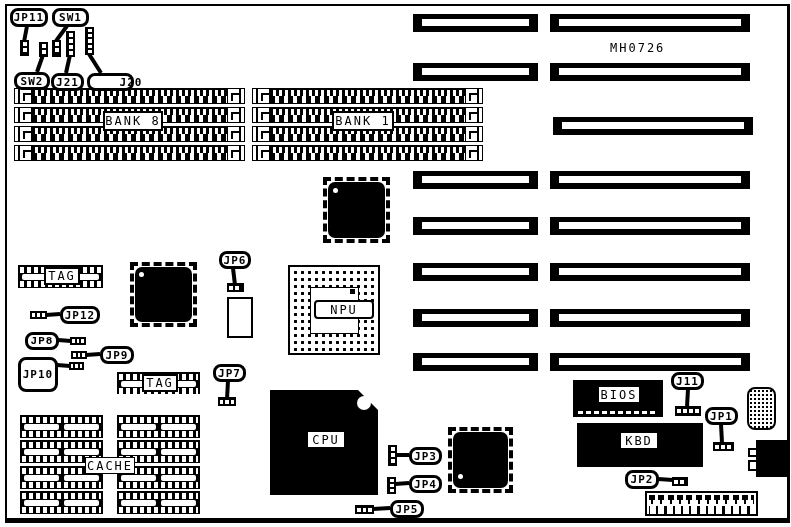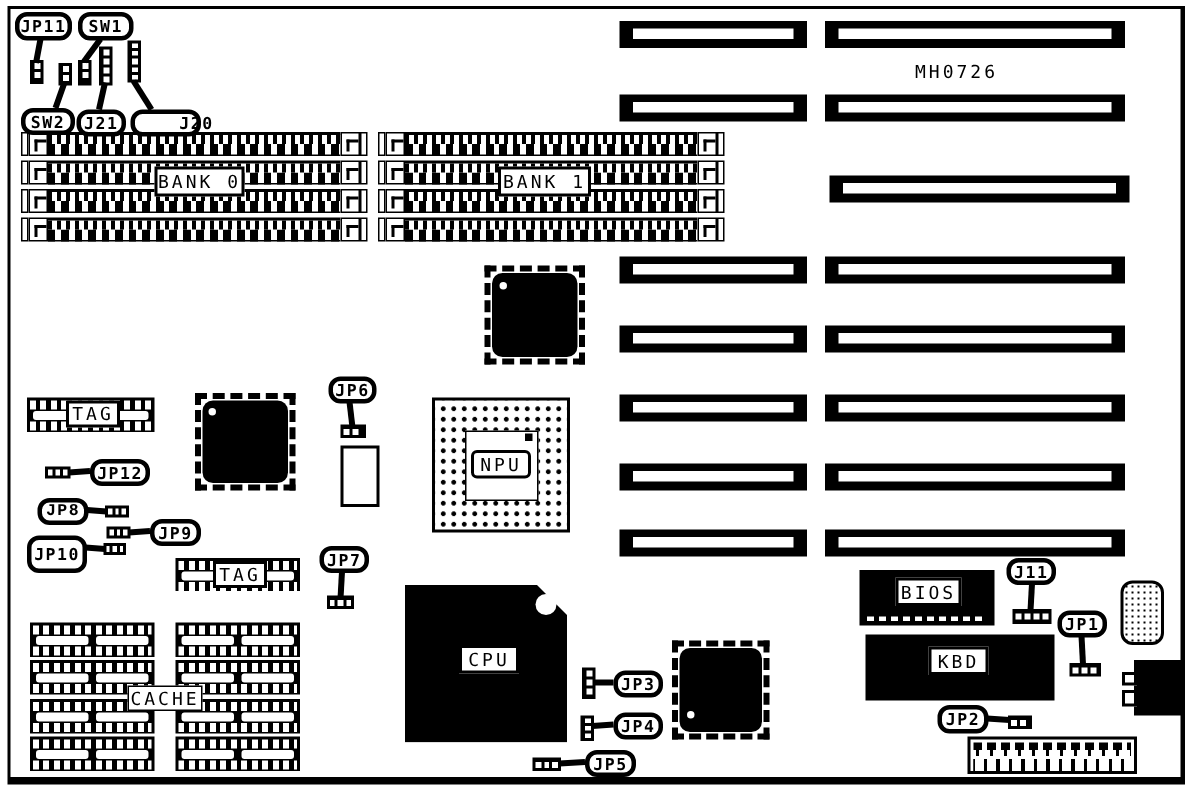--- a/index.html
+++ b/index.html
@@ -176,21 +176,21 @@
       <span class="cap">
         <i></i>
       </span>
       <span class="body"></span>
       <span class="cap">
         <i></i>
       </span>
       <span class="tab"></span>
     </div>
 
-  <div class="chip-label" style="left:103px;top:111px;width:60px;height:20px;">BANK 0</div>
+  <div class="chip-label" style="left:103px;top:111px;width:60px;height:20px;">BANK 8</div>
   <div class="chip-label" style="left:332px;top:111px;width:62px;height:20px;">BANK 1</div>
 
   <div class="qfp" style="left:323px;top:177px;width:67px;height:66px;">
       <span class="core"></span>
       <span class="dot" style="left:6px;top:7px;"></span>
     </div>
   <div class="qfp" style="left:130px;top:262px;width:67px;height:65px;">
       <span class="core"></span>
       <span class="dot" style="left:5px;top:6px;"></span>
     </div>
@@ -216,21 +216,21 @@
         <i></i>
       </div>
       <div class="pins" style="margin:0 2px 2px 2px;"></div>
   </div>
   <div class="chip-label" style="left:142px;top:374px;width:36px;height:18px;">TAG</div>
 
   <div class="pga" style="left:288px;top:265px;width:92px;height:90px;">
     <span class="center" style="left:20px;top:20px;width:47px;height:45px;"></span>
     <span class="pin1" style="left:60px;top:22px;"></span>
   </div>
-  <div class="chip-label" style="left:314px;top:300px;width:40px;height:19px;border-radius:4px;">NPU</div>
+  <div class="chip-label" style="left:314px;top:300px;width:60px;height:19px;border-radius:4px;">NPU</div>
 
   <div class="blackchip cpu-notch" style="left:270px;top:390px;width:108px;height:105px;"></div>
   <div class="cpu-circle" style="left:357px;top:396px;"></div>
   <div class="chip-label" style="left:306px;top:430px;width:40px;height:19px;">CPU</div>
 
   <div class="blackchip" style="left:573px;top:380px;width:90px;height:37px;">
     <span class="bios-dash"></span>
   </div>
   <div class="chip-label" style="left:597px;top:385px;width:44px;height:19px;">BIOS</div>
 
@@ -423,21 +423,21 @@
 
   <div class="callout" style="left:10px;top:8px;width:38px;height:19px;">JP11</div>
   <div class="callout" style="left:52px;top:8px;width:37px;height:19px;">SW1</div>
   <div class="callout" style="left:14px;top:72px;width:36px;height:18px;">SW2</div>
   <div class="callout" style="left:51px;top:73px;width:33px;height:18px;">J21</div>
   <div class="callout" style="left:87px;top:73px;width:33px;height:18px;padding-left:41px;">J20</div>
   <div class="callout" style="left:219px;top:251px;width:32px;height:18px;">JP6</div>
   <div class="callout" style="left:60px;top:306px;width:40px;height:18px;">JP12</div>
   <div class="callout" style="left:25px;top:332px;width:34px;height:18px;font-family:Liberation Mono, monospace;">JP8</div>
   <div class="callout" style="left:100px;top:346px;width:34px;height:18px;">JP9</div>
-  <div class="callout" style="left:18px;top:357px;width:40px;height:25px;">JP10</div>
+  <div class="callout" style="left:18px;top:357px;width:40px;height:35px;">JP10</div>
   <div class="callout" style="left:213px;top:364px;width:33px;height:18px;">JP7</div>
   <div class="callout" style="left:409px;top:447px;width:33px;height:18px;">JP3</div>
   <div class="callout" style="left:409px;top:475px;width:33px;height:18px;">JP4</div>
   <div class="callout" style="left:390px;top:500px;width:34px;height:18px;">JP5</div>
   <div class="callout" style="left:671px;top:372px;width:33px;height:18px;">J11</div>
   <div class="callout" style="left:705px;top:407px;width:33px;height:18px;">JP1</div>
   <div class="callout" style="left:625px;top:470px;width:34px;height:19px;">JP2</div>
 </div>
 
 </body></html>

